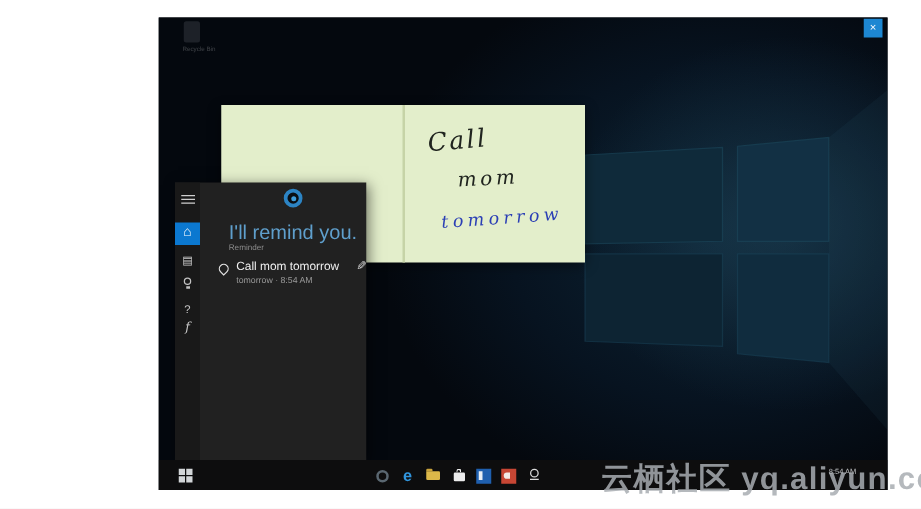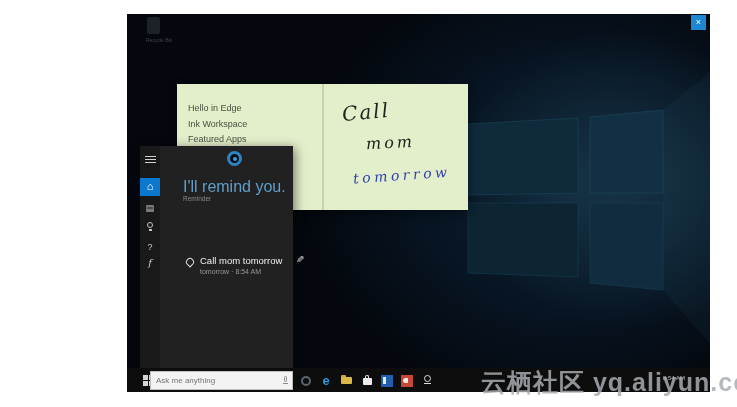--- a/index.html
+++ b/index.html
@@ -53,21 +53,21 @@
   .rail-feedback { top:110px; font-size:10px; font-style:italic; font-family:"DejaVu Serif",serif; line-height:14px; }
 
   .cortana-main { position:absolute; left:20px; top:0; width:133px; height:222px; }
   .cortana-logo { position:absolute; left:67px; top:5px; width:15px; height:15px;
                   border:3px solid #2c84c4; border-radius:50%; background:#0a0e13; }
   .cortana-logo i { position:absolute; left:2.5px; top:2.5px; width:4px; height:4px;
                   border-radius:50%; background:#3f9edb; }
   .cortana-heading { position:absolute; left:23px; top:32px; font-size:16px; color:#5f9fcc; }
   .cortana-section { position:absolute; left:23px; top:49px; font-size:6.5px; color:#8b8b8b; }
 
-  .reminder-row { position:absolute; left:18px; top:61px; width:128px; height:26px; cursor:pointer;margin-top:47px; }
+  .reminder-row { position:absolute; left:7px; top:61px; width:128px; height:26px; cursor:pointer; }
   .pin { position:absolute; left:8px; top:4px; width:8px; height:8px;
          border:1.5px solid #e0e0e0; border-radius:50% 50% 50% 0; transform:rotate(-45deg); }
   .reminder-title { position:absolute; left:22px; top:1px; font-size:9.5px; color:#f0f0f0; white-space:nowrap; }
   .reminder-sub   { position:absolute; left:22px; top:14px; font-size:7px; color:#989898; white-space:nowrap; }
   .edit-pencil { position:absolute; left:118px; top:0px; font-size:10px; color:#d6d6d6;
                  transform:scaleX(-1); cursor:pointer; }
 
   
   .taskbar { position:absolute; left:0; top:354px; width:583px; height:24px; background:#0d0d0e; }
   .start { position:absolute; left:16px; top:7px; width:11px; height:11px; cursor:pointer;
@@ -133,25 +133,20 @@
       <polygon points="463,189 536,189 536,276 463,269" fill="#102c3e" stroke="#1d4a5f" stroke-opacity="0.45" stroke-width="1"></polygon>
     </svg>
 
     <div class="recycle-bin">
       <div class="rb-body"></div>
       <div class="rb-label">Recycle Bin</div>
     </div>
 
     <div class="note">
       <div class="note-divider"></div>
-      <div class="note-lines">
-        <div>Hello in Edge</div>
-        <div>Ink Workspace</div>
-        <div>Featured Apps</div>
-      </div>
       <div class="hand hand-call">Call</div>
       <div class="hand hand-mom">mom</div>
       <div class="hand hand-tomorrow" style="color:#2b3fb5;">tomorrow</div>
     </div>
 
     <div class="cortana">
       <div class="rail">
         <div class="rail-item hamburger">
           <span></span>
             <span></span>
@@ -181,27 +176,20 @@
       </div>
     </div>
 
     <div class="taskbar">
       <div class="start">
         <span></span>
           <span></span>
           <span></span>
           <span></span>
       </div>
-      <div class="searchbox">
-        <input type="text" placeholder="Ask me anything" style="">
-        <div class="mic">
-          <div class="cap"></div>
-            <div class="base"></div>
-        </div>
-      </div>
       <div class="tb-icon ico-cortana">
           <i></i>
         </div>
       <div class="tb-icon ico-edge">e</div>
       <div class="tb-icon ico-folder">
         <div class="tab"></div>
           <div class="body"></div>
       </div>
       <div class="tb-icon ico-store">
         <div class="handle"></div>

